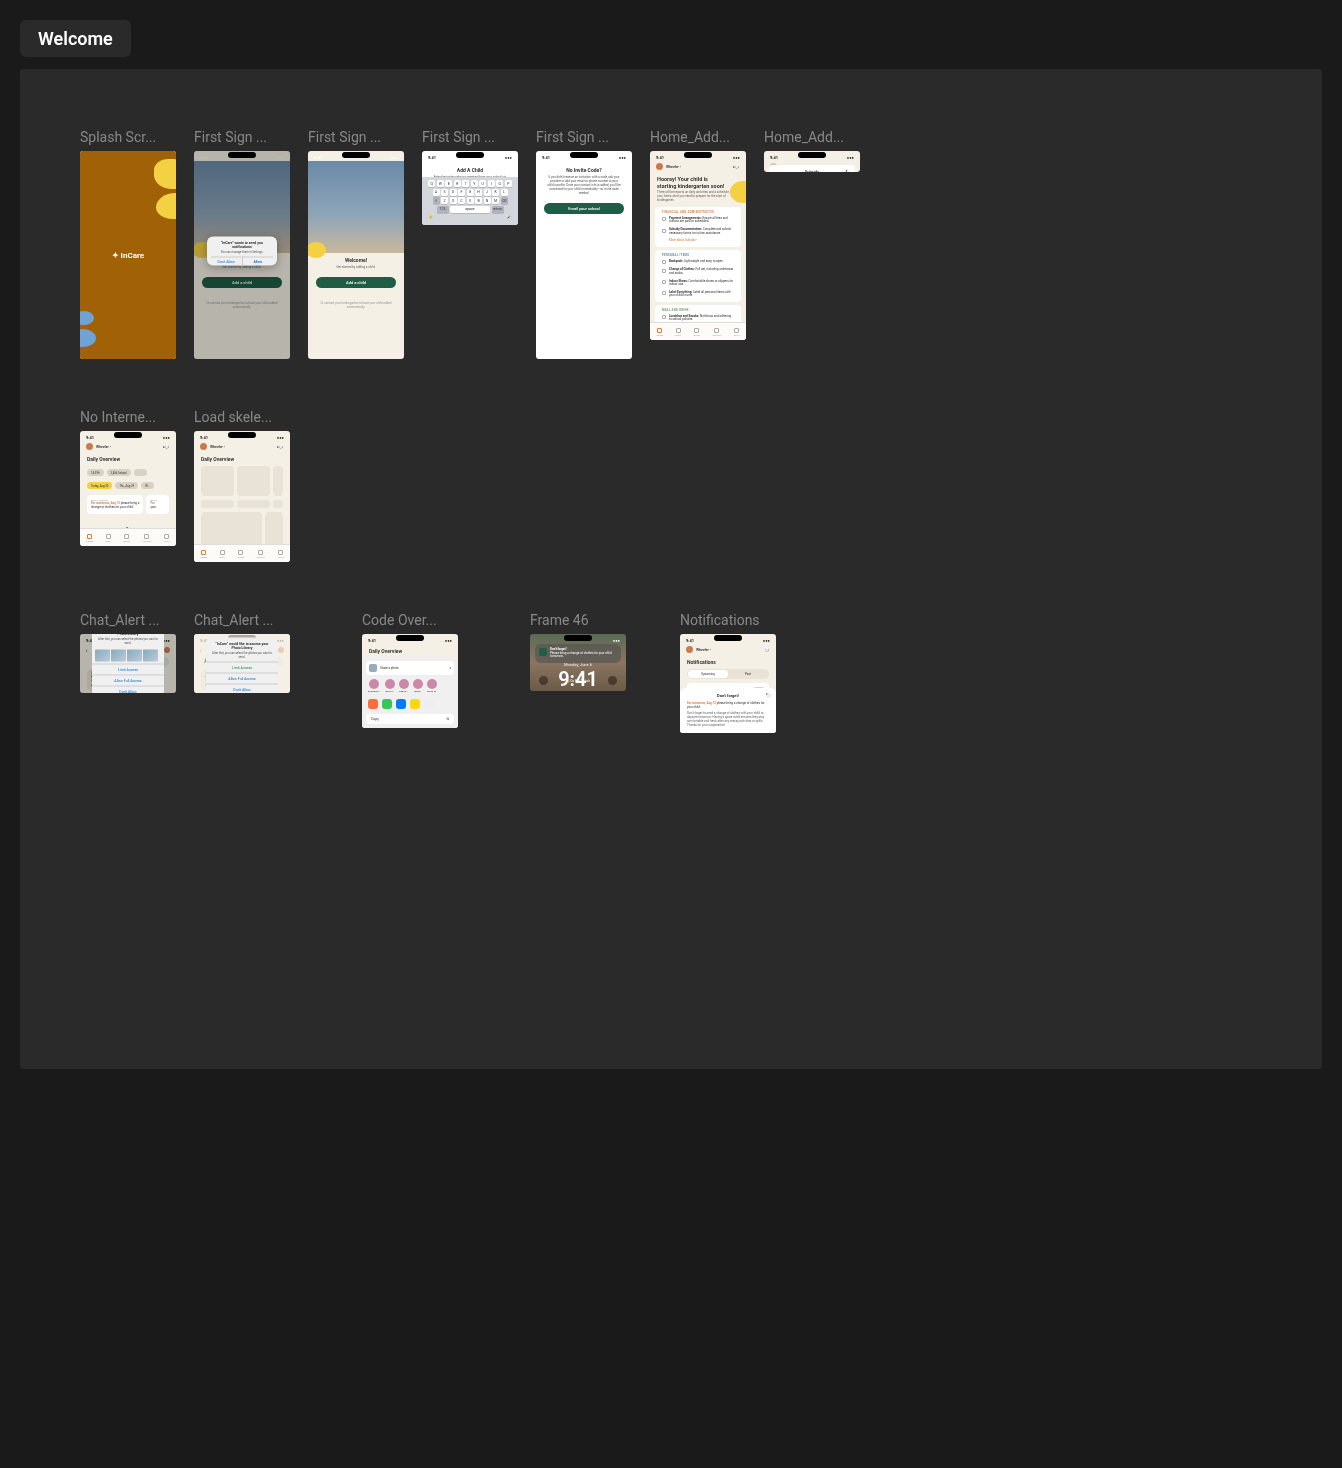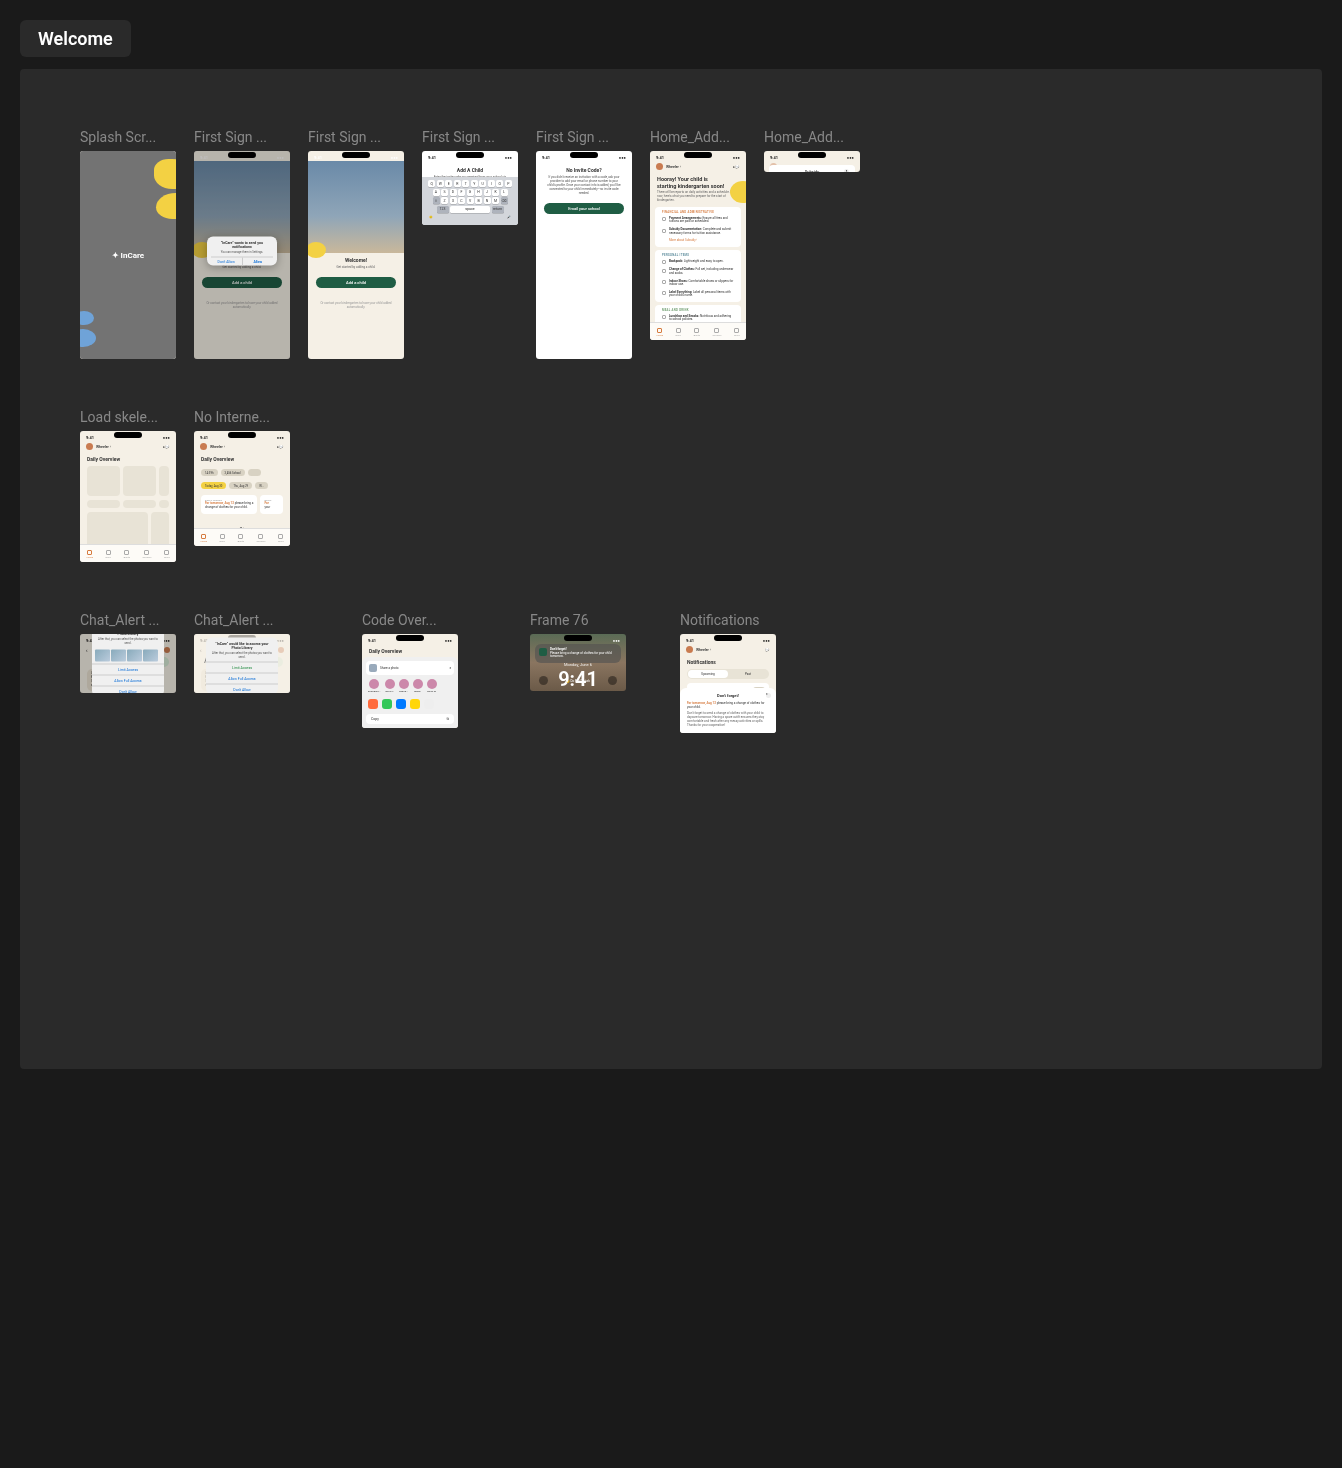--- a/index.html
+++ b/index.html
@@ -76,21 +76,21 @@
     transform: translateX(-50%);
     width: 28px;
     height: 6px;
     background: #000;
     border-radius: 4px;
   }
   .statusbar.light { color: #fff; }
 
   
   .splash {
-    background: #737373;
+    background: #a16207;
     height: 100%;
     display: flex;
     align-items: center;
     justify-content: center;
     color: #fff;
     font-weight: 700;
     font-size: 8px;
     position: relative;
   }
   .blob { position:absolute; border-radius:50%; }
@@ -486,20 +486,83 @@
 
         </div>
       </div>
     </div>
 
   </div>
 
   <div class="row">
 
     <div class="frame-wrap">
+      <div class="frame-label">No Interne...</div>
+      <div class="phone phone-tall home-bg">
+        <div class="statusbar">
+            <span>9:41</span>
+            <div class="notch"></div>
+            <span>●●●</span>
+          </div>
+        <div class="home-header">
+            <div class="avatar-sm"></div>
+            <span>Wheeler ›</span>
+            <span style="margin-left:auto;">● 💬</span>
+          </div>
+        <div class="overview-title">Daily Overview</div>
+        <div class="chip-row">
+          <div class="chip">14:39h</div>
+          <div class="chip">3,456 School</div>
+          <div class="chip" style="flex:0.2;"></div>
+        </div>
+        <div class="chip-row">
+          <div class="chip sel">Today, Aug 30</div>
+          <div class="chip">Thu, Aug 29</div>
+          <div class="chip">W...</div>
+        </div>
+        <div style="display:flex;gap:3px;padding:0 7px;">
+          <div class="note-card" style="margin:3px 0;flex:1;">
+            <div style="font-size:2.5px;color:#999;">DON'T FORGET</div>
+            <span class="note-orange">For tomorrow, Aug 13</span><span> please bring a change of clothes for your child.</span>
+          </div>
+          <div class="note-card" style="margin:3px 0;flex:0.3;overflow:hidden;">
+            <div style="font-size:2.5px;color:#999;">DON'T</div>
+            <span class="note-orange">For</span><br>your
+          </div>
+        </div>
+        <div class="no-net">
+          <div class="reload-icon">↻</div>
+          <div>No Internet Connection</div>
+        </div>
+        <div class="tabbar" id="tabbar3">
+            <div class="tab active">
+              <div class="tab-icon"></div>
+              <span>Home</span>
+            </div>
+            <div class="tab">
+              <div class="tab-icon"></div>
+              <span>Daily</span>
+            </div>
+            <div class="tab">
+              <div class="tab-icon"></div>
+              <span>Alerts</span>
+            </div>
+            <div class="tab">
+              <div class="tab-icon"></div>
+              <span>Schedul</span>
+            </div>
+            <div class="tab">
+              <div class="tab-icon"></div>
+              <span>More</span>
+            </div>
+          </div>
+      </div>
+    </div>
+
+    <div class="frame-wrap">
       <div class="frame-label">Load skele...</div>
       <div class="phone phone-tall home-bg">
         <div class="statusbar">
             <span>9:41</span>
             <div class="notch"></div>
             <span>●●●</span>
           </div>
         <div class="home-header">
             <div class="avatar-sm"></div>
             <span>Wheeler ›</span>
@@ -514,83 +577,20 @@
         <div class="skel-row" style="margin-top:4px;">
             <div class="skel-card" style="height:8px;"></div>
             <div class="skel-card" style="height:8px;"></div>
             <div class="skel-card" style="height:8px;flex:0.3;"></div>
           </div>
         <div class="skel-row" style="margin-top:4px;">
             <div class="skel-card" style="height:50px;"></div>
             <div class="skel-card" style="height:50px;flex:0.3;"></div>
           </div>
         <div class="tabbar" id="tabbar2">
-            <div class="tab active">
-              <div class="tab-icon"></div>
-              <span>Home</span>
-            </div>
-            <div class="tab">
-              <div class="tab-icon"></div>
-              <span>Daily</span>
-            </div>
-            <div class="tab">
-              <div class="tab-icon"></div>
-              <span>Alerts</span>
-            </div>
-            <div class="tab">
-              <div class="tab-icon"></div>
-              <span>Schedul</span>
-            </div>
-            <div class="tab">
-              <div class="tab-icon"></div>
-              <span>More</span>
-            </div>
-          </div>
-      </div>
-    </div>
-
-    <div class="frame-wrap">
-      <div class="frame-label">No Interne...</div>
-      <div class="phone phone-tall home-bg">
-        <div class="statusbar">
-            <span>9:41</span>
-            <div class="notch"></div>
-            <span>●●●</span>
-          </div>
-        <div class="home-header">
-            <div class="avatar-sm"></div>
-            <span>Wheeler ›</span>
-            <span style="margin-left:auto;">● 💬</span>
-          </div>
-        <div class="overview-title">Daily Overview</div>
-        <div class="chip-row">
-          <div class="chip">14:39h</div>
-          <div class="chip">3,456 School</div>
-          <div class="chip" style="flex:0.2;"></div>
-        </div>
-        <div class="chip-row">
-          <div class="chip sel">Today, Aug 30</div>
-          <div class="chip">Thu, Aug 29</div>
-          <div class="chip">W...</div>
-        </div>
-        <div style="display:flex;gap:3px;padding:0 7px;">
-          <div class="note-card" style="margin:3px 0;flex:1;">
-            <div style="font-size:2.5px;color:#999;">DON'T FORGET</div>
-            <span class="note-orange">For tomorrow, Aug 13</span><span> please bring a change of clothes for your child.</span>
-          </div>
-          <div class="note-card" style="margin:3px 0;flex:0.3;overflow:hidden;">
-            <div style="font-size:2.5px;color:#999;">DON'T</div>
-            <span class="note-orange">For</span><br>your
-          </div>
-        </div>
-        <div class="no-net">
-          <div class="reload-icon">↻</div>
-          <div>No Internet Connection</div>
-        </div>
-        <div class="tabbar" id="tabbar3">
             <div class="tab active">
               <div class="tab-icon"></div>
               <span>Home</span>
             </div>
             <div class="tab">
               <div class="tab-icon"></div>
               <span>Daily</span>
             </div>
             <div class="tab">
               <div class="tab-icon"></div>
@@ -723,21 +723,21 @@
               <span>Copy</span>
               <span>⧉</span>
             </div>
         </div>
       </div>
     </div>
 
     <div style="width:36px;"></div>
 
     <div class="frame-wrap">
-      <div class="frame-label">Frame 76</div>
+      <div class="frame-label">Frame 46</div>
       <div class="phone phone-tall lockscreen">
         <div class="statusbar light">
             <span></span>
             <div class="notch"></div>
             <span>●●●</span>
           </div>
         <div class="lock-date">Monday, June 6</div>
         <div class="lock-time">9:41</div>
         <div class="lock-notif">
           <div class="ic"></div>

